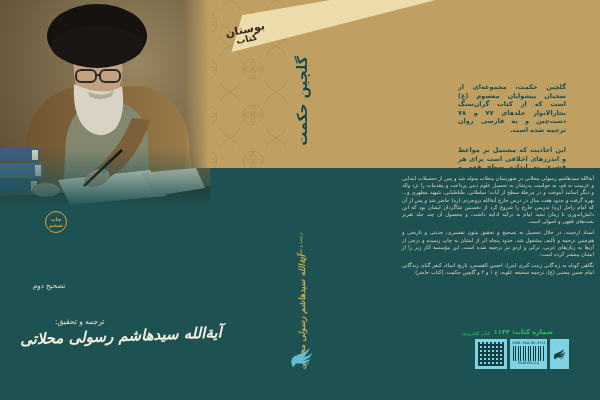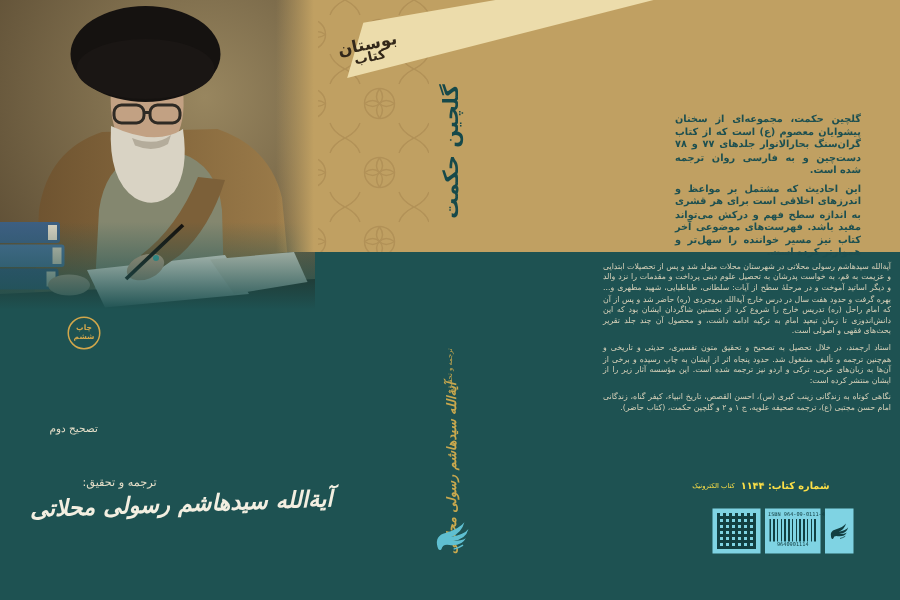--- a/index.html
+++ b/index.html
@@ -43,26 +43,26 @@
                 white-space:nowrap;}
   .spine-sign{left:-28px;top:281px;width:90px;height:38px;transform:rotate(-90deg);
               font-size:8.5px;font-weight:bold;font-style:italic;color:#c9a84e;text-align:center;
               line-height:38px;direction:rtl;white-space:nowrap;}
   .spine-logo{left:3px;top:344px;width:27px;height:28px;}
 
   
   .back{left:318px;top:0;width:282px;height:400px;}
   .intro{right:22px;top:71px;width:132px;direction:rtl;text-align:justify;color:#1c4f50;
          font-size:6.5px;line-height:8.5px;font-weight:bold;}
-  .intro p{margin:4px;}
+  .intro p{margin:12px;}
   .bio{right:6px;top:175px;width:192px;direction:rtl;text-align:justify;color:#d9d2ba;
        font-size:5.2px;line-height:7.2px;}
   .bio p{margin:0 0 4px 0;}
-  .booknum-row{right:47px;top:320px;direction:rtl;display:flex;align-items:center;gap:4px;
-               color:#fde047;}
+  .booknum-row{right:47px;top:328px;direction:rtl;display:flex;align-items:flex-end;gap:4px;
+               color:#22c55e;}
   .booknum{font-size:6.5px;font-weight:bold;}
   .ebook{font-size:4.5px;}
   .qr-box{left:157px;top:339px;width:32px;height:30px;background:#7fd3e3;padding:3px;
           box-sizing:border-box;}
   .qr-px{width:100%;height:100%;
          background-image:repeating-linear-gradient(0deg,#123f42 0 2px,transparent 2px 4px),
                           repeating-linear-gradient(90deg,#123f42 0 2px,transparent 2px 4px);}
   .bar-box{left:192px;top:339px;width:37px;height:30px;background:#7fd3e3;box-sizing:border-box;
            padding:2px 2px 1px 2px;text-align:center;}
   .isbn{font-size:3.5px;color:#123f42;line-height:5px;white-space:nowrap;

